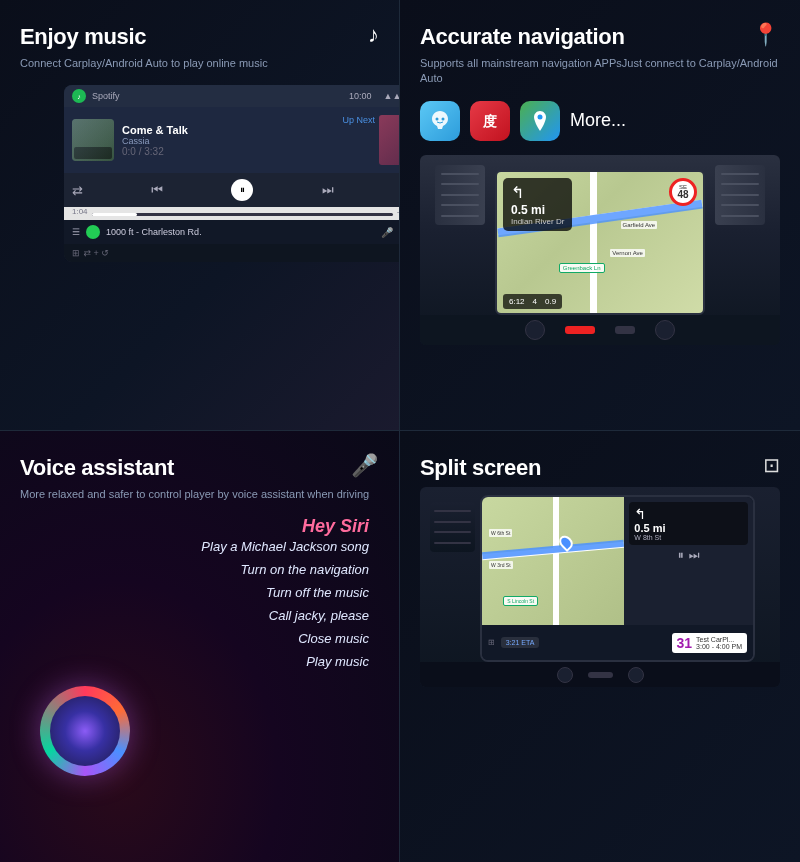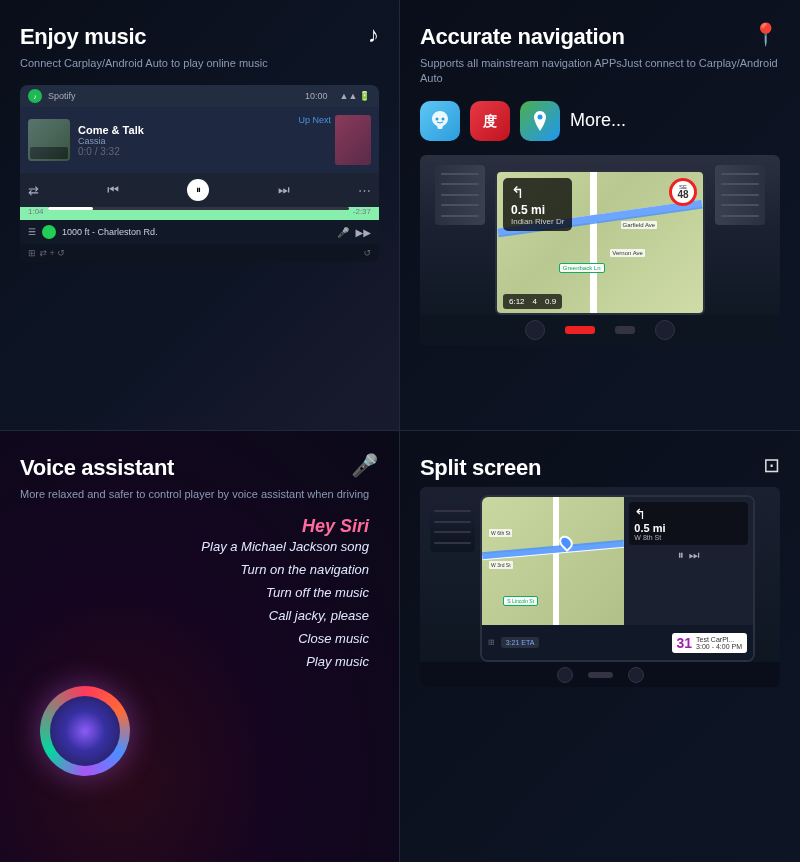--- a/index.html
+++ b/index.html
@@ -68,20 +68,21 @@
     }
 
     
     .music-player {
       background: #1c2333;
       border-radius: 8px;
       overflow: hidden;
       font-size: 10px;
       color: #fff;
       width: 100%;
+      margin-left: 44px;
     }
 
     .player-header {
       background: #232d42;
       padding: 4px 8px;
       display: flex;
       align-items: center;
       gap: 6px;
       font-size: 9px;
       color: #aab;
@@ -187,24 +188,24 @@
       border-radius: 50%;
       display: flex;
       align-items: center;
       justify-content: center;
       font-size: 10px;
       color: #000;
     }
 
     .progress-bar-row {
       display: flex;
-      align-items: flex-start;
+      align-items: flex-end;
       gap: 4px;
       padding: 0 8px 4px;
-      background: #86efac;
+      background: #e5e5e5;
     }
 
     .progress-bar {
       flex: 1;
       height: 3px;
       background: #334;
       border-radius: 2px;
       position: relative;
     }
 

